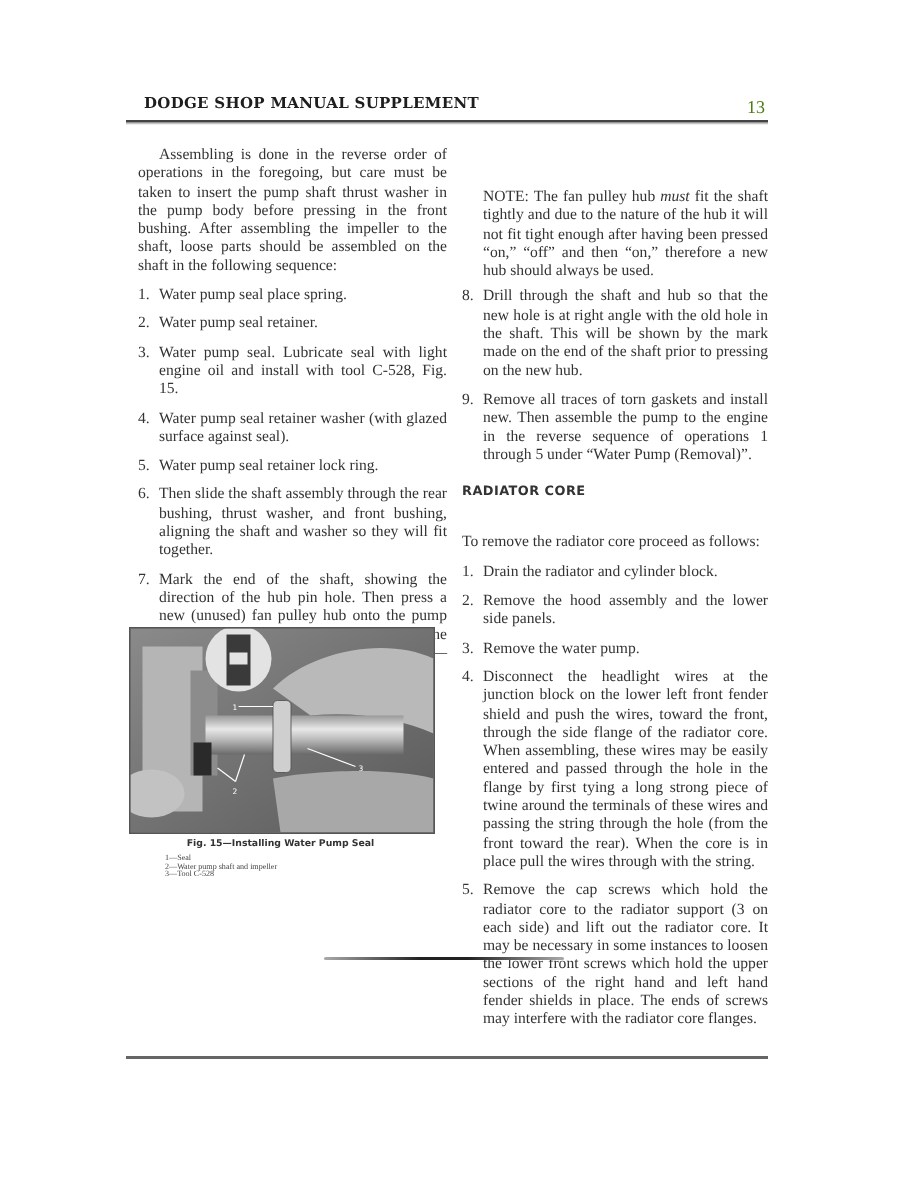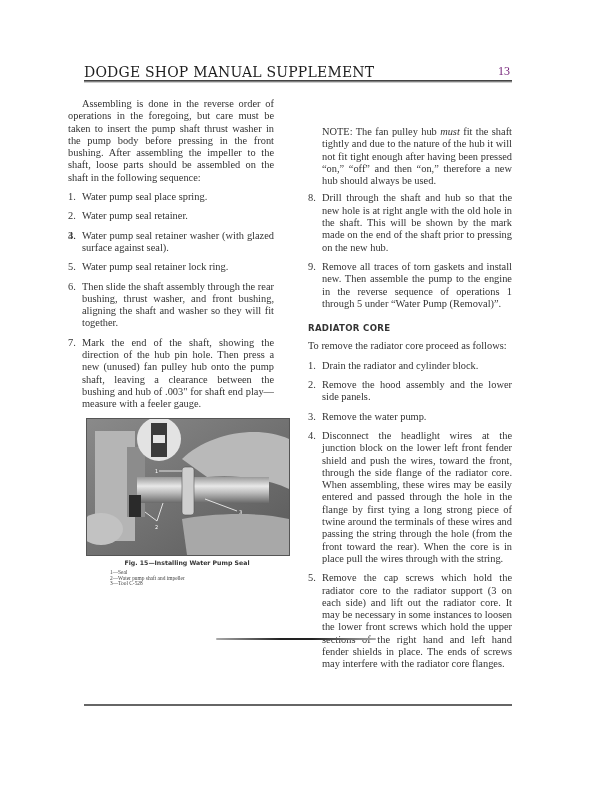--- a/index.html
+++ b/index.html
@@ -1,36 +1,36 @@
 <!DOCTYPE html>
 <html><head>
   <meta charset="utf-8">
   <style>
     html, body { margin: 0; padding: 0; background: #ffffff; }
     body { width: 612px; height: 792px; position: relative; overflow: hidden;
            font-family: "DejaVu Serif", "Liberation Serif", serif; color: #2a2a2a; }
     .page { position: absolute; left: 0; top: 0; width: 612px; height: 792px; }
     .header { position: absolute; left: 84px; top: 62px; width: 428px; height: 24px; }
-    .header-title { position: absolute; left: 0; top: 2px; font-family: "DejaVu Serif", serif;
-                    font-weight: normal; font-size: 14px; letter-spacing: 0.2px; color: #1e1e1e; }
+    .header-title { position: absolute; left: 12px; top: 2px; font-family: "DejaVu Serif", serif;
+                    font-weight: bold; font-size: 10px; letter-spacing: 0.2px; color: #1e1e1e; }
     .page-number { position: absolute; right: 2px; top: 2px; font-family: "Liberation Serif", serif;
-                   font-size: 12px; color: #701a75; }
+                   font-size: 12px; color: #4d7c0f; }
     .header-rule { position: absolute; left: 0; top: 18px; width: 428px; height: 3px;
                    background: linear-gradient(to bottom, #444 0, #444 1px, #bbb 2px, #ddd 3px); }
     .col { position: absolute; font-family: "Liberation Serif", serif; font-size: 10.4px;
            line-height: 12.3px; color: #333; text-align: justify; }
-    .col-left { left: 68px; top: 98px; width: 206px; }
+    .col-left { left: 92px; top: 98px; width: 206px; }
     .col-right { left: 308px; top: 98px; width: 204px; }
     p { margin: 0 0 7px 0; }
     .indent { text-indent: 14px; }
     .item { position: relative; padding-left: 14px; margin: 0 0 7px 0; }
     .item .num { position: absolute; left: 0; top: 0; }
     .note { padding-left: 14px; margin-bottom: 5px; margin-top: 28px; }
     .section-heading { font-family: "DejaVu Sans", sans-serif; font-weight: bold; font-size: 8.6px;
-                       letter-spacing: 0.3px; margin: 12px 0 6px 0; color: #333; }
+                       letter-spacing: 0.3px; margin: 12px 0 22px 0; color: #333; }
     em { font-style: italic; }
     .figure { position: absolute; left: 86px; top: 418px; width: 202px; height: 136px;
               border: 1px solid #555; background: #7a7a7a; overflow: hidden; }
     .fig-caption { position: absolute; left: 84px; top: 559px; width: 206px; text-align: center;
                    font-family: "DejaVu Sans", sans-serif; font-size: 6.2px; font-weight: bold; color: #333; }
     .fig-legend { position: absolute; left: 110px; top: 570px; font-family: "Liberation Serif", serif;
                   font-size: 5.4px; line-height: 5.6px; color: #444; }
     .short-rule { position: absolute; left: 216px; top: 638px; width: 160px; height: 2px;
                   background: linear-gradient(to right, #aaa, #222 40%, #222 60%, #aaa); border-radius: 1px; }
     .bottom-rule { position: absolute; left: 84px; top: 704px; width: 428px; height: 2px; background: #666; }
@@ -43,21 +43,21 @@
   <div class="header">
     <span class="header-title">DODGE SHOP MANUAL SUPPLEMENT</span>
     <span class="page-number">13</span>
     <div class="header-rule"></div>
   </div>
 
   <div class="col col-left">
     <p class="indent">Assembling is done in the reverse order of operations in the foregoing, but care must be taken to insert the pump shaft thrust washer in the pump body before pressing in the front bushing. After assembling the impeller to the shaft, loose parts should be assembled on the shaft in the following sequence:</p>
     <div class="item"><span class="num">1.</span><span>Water pump seal place spring.</span></div>
     <div class="item"><span class="num">2.</span><span>Water pump seal retainer.</span></div>
-    <div class="item"><span class="num">3.</span></div>
+    <div class="item"><span class="num">3.</span><span>Water pump seal. Lubricate seal with light engine oil and install with tool C-528, Fig. 15.</span></div>
     <div class="item"><span class="num">4.</span><span>Water pump seal retainer washer (with glazed surface against seal).</span></div>
     <div class="item"><span class="num">5.</span><span>Water pump seal retainer lock ring.</span></div>
     <div class="item"><span class="num">6.</span><span>Then slide the shaft assembly through the rear bushing, thrust washer, and front bushing, aligning the shaft and washer so they will fit together.</span></div>
     <div class="item"><span class="num">7.</span><span>Mark the end of the shaft, showing the direction of the hub pin hole. Then press a new (unused) fan pulley hub onto the pump shaft, leaving a clearance between the bushing and hub of .003" for shaft end play—measure with a feeler gauge.</span></div>
   </div>
 
   <div class="figure">
     <svg width="202" height="136" viewBox="0 0 202 136">
       <defs>
         <linearGradient id="bg" x1="0" y1="0" x2="1" y2="1">

